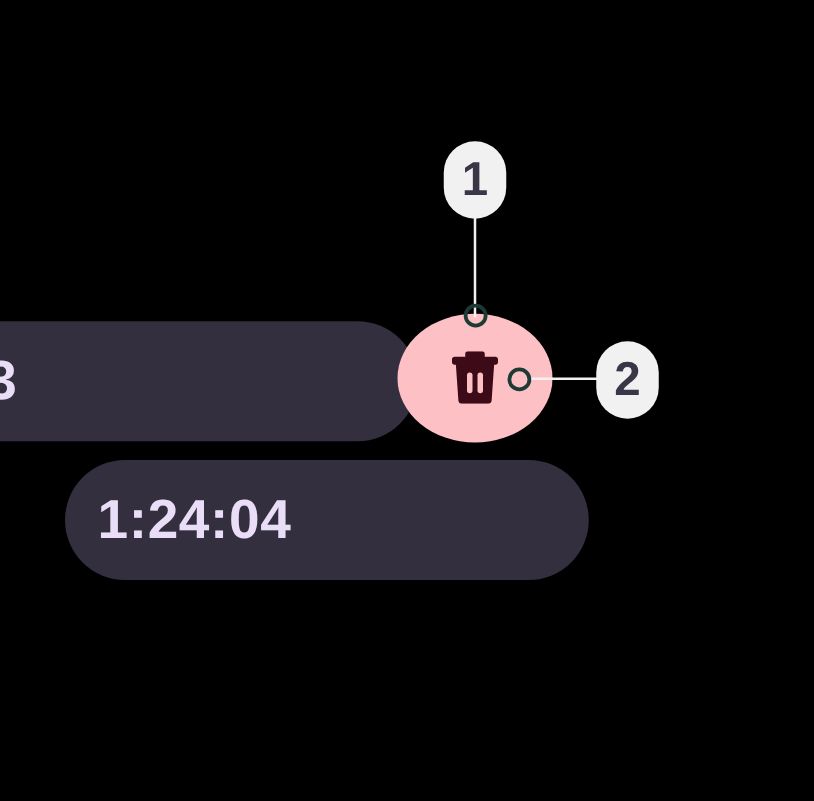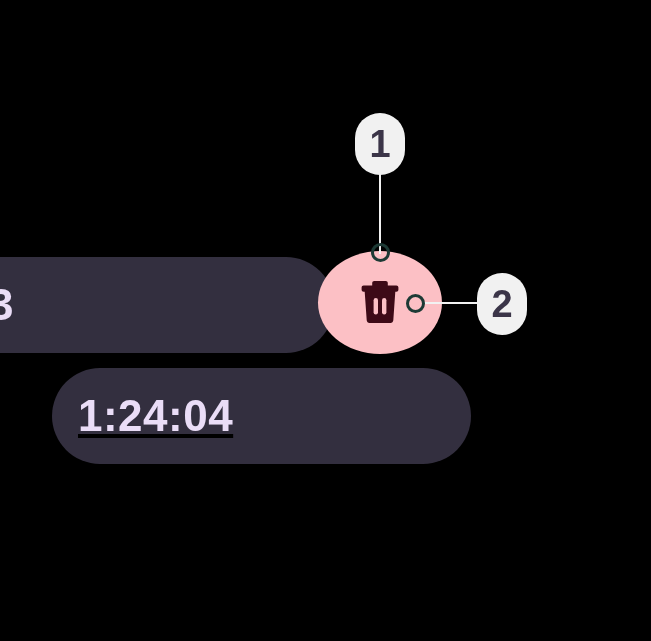--- a/index.html
+++ b/index.html
@@ -42,21 +42,20 @@
     width: 370px;
     height: 96px;
     padding-left: 24px;
   }
   #pill-duration-bottom {
     left: 52px;
     top: 368px;
     width: 393px;
     height: 96px;
     padding-left: 26px;
-    text-decoration: underline;
   }
 
   
   #delete-action {
     position: absolute;
     left: 318px;
     top: 251px;
     width: 124px;
     height: 103px;
     background: #FCC0C5;

